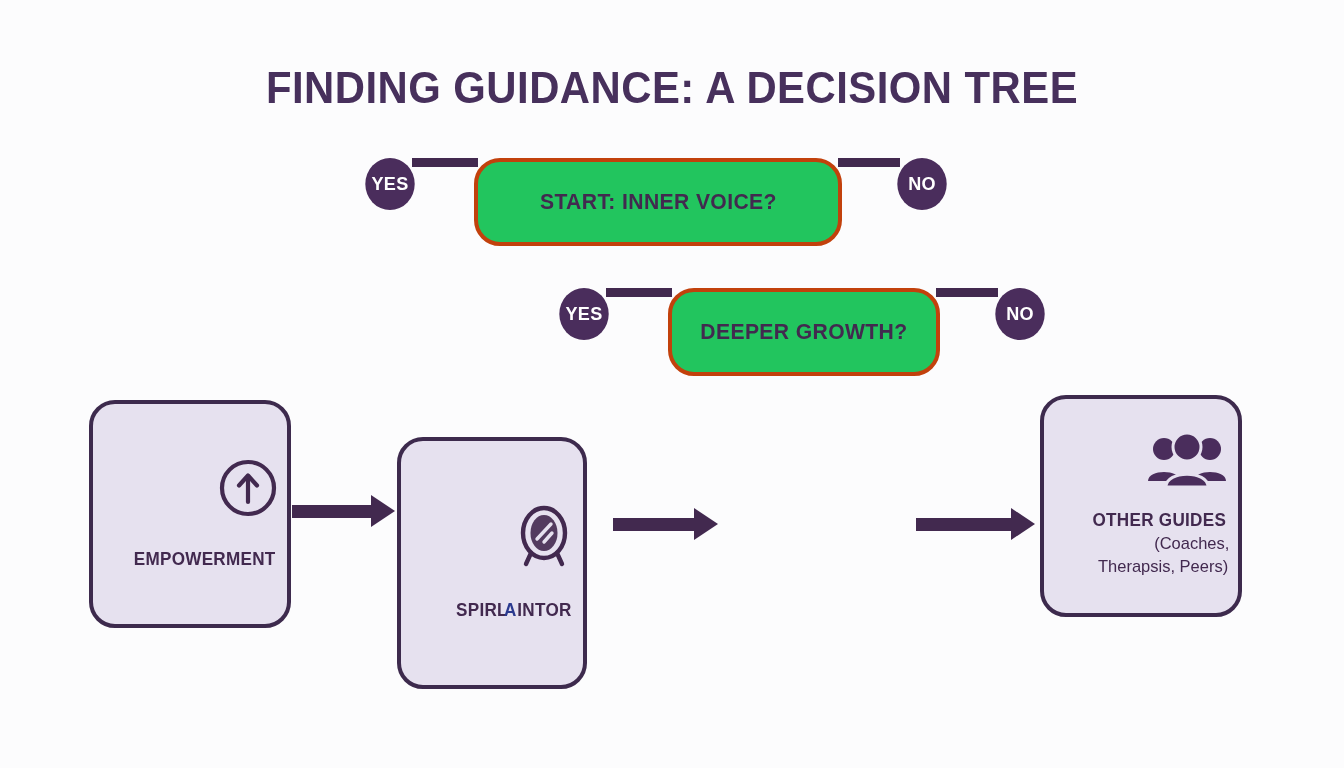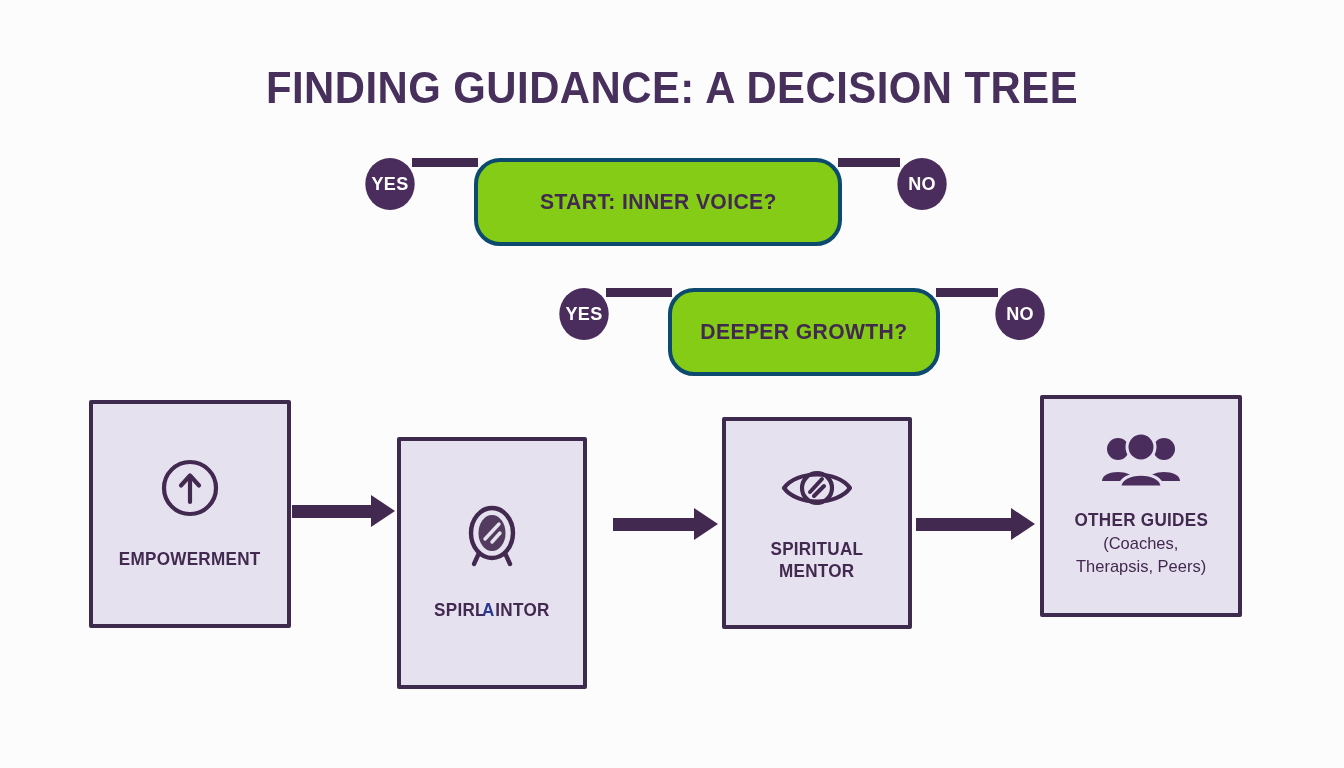--- a/index.html
+++ b/index.html
@@ -69,22 +69,22 @@
     flex: none;
     margin: 0 -4px;
     z-index: 1;
   }
   .connector.left  { width: 66px; }
   .connector.right { width: 62px; }
   .connector.short { width: 66px; }
 
   .decision-box {
     position: relative;
-    background: #84cc16;
-    border: 4px solid #0c4a6e;
+    background: #22c55e;
+    border: 4px solid #c2410c;
     border-radius: 26px;
     height: 88px;
     display: flex;
     align-items: center;
     justify-content: center;
     flex: none;
     z-index: 2;
   }
   .decision-box .dlabel {
     font-size: 22px;
@@ -99,24 +99,24 @@
   #decision-1 .decision-box { width: 368px; }
 
   #decision-2 { left: 558px; top: 288px; }
   #decision-2 .decision-box { width: 272px; }
 
   
   .card {
     position: absolute;
     background: #e6e1ef;
     border: 4px solid #3d2a4d;
-    border-radius: 2px;
+    border-radius: 26px;
     display: flex;
     flex-direction: column;
-    align-items: center;
+    align-items: flex-end;
     justify-content: center;
     padding: 10px 8px;
   }
 
   .card .icon {
     display: block;
     margin-bottom: 4px;
   }
 
   .card .clabel {
@@ -243,32 +243,20 @@
         <ellipse cx="31" cy="29" rx="13.5" ry="18" fill="#42294f" opacity="0.9"></ellipse>
         <path d="M24 35 L38 20" stroke="#e6e1ef" stroke-width="3.4" stroke-linecap="round"></path>
         <path d="M31 38 L39 29" stroke="#e6e1ef" stroke-width="3.4" stroke-linecap="round"></path>
         <path d="M18 49 L13 60" stroke="#42294f" stroke-width="4.4" stroke-linecap="round"></path>
         <path d="M44 49 L49 60" stroke="#42294f" stroke-width="4.4" stroke-linecap="round"></path>
       </svg>
     </span>
     <span class="clabel glitch"><span>SPIRL</span><span class="g-a">A</span><span>INTOR</span></span>
   </div>
 
-  <div class="card" id="card-spiritual-mentor">
-    <span class="icon">
-      <svg width="76" height="50" viewBox="0 0 76 50" fill="none">
-        <path d="M5 25 C18 7, 58 7, 71 25 C58 43, 18 43, 5 25 Z" stroke="#42294f" stroke-width="4.2" fill="none" stroke-linejoin="round"></path>
-        <circle cx="38" cy="25" r="15" stroke="#42294f" stroke-width="4.2" fill="none"></circle>
-        <path d="M31 29 L43 16" stroke="#42294f" stroke-width="4" stroke-linecap="round"></path>
-        <path d="M35 33 L45 23" stroke="#42294f" stroke-width="4" stroke-linecap="round"></path>
-      </svg>
-    </span>
-    <span class="clabel">SPIRITUAL</span>
-    <span class="clabel">MENTOR</span>
-  </div>
 
   <div class="card" id="card-other-guides">
     <span class="icon">
       <svg width="86" height="56" viewBox="0 0 86 56" fill="#4a2d5c">
         <circle cx="20" cy="15" r="11"></circle>
         <path d="M4 47 C4 35, 36 35, 36 47 Z"></path>
         <circle cx="66" cy="15" r="11"></circle>
         <path d="M50 47 C50 35, 82 35, 82 47 Z"></path>
         <circle cx="43" cy="13" r="14" stroke="#e6e1ef" stroke-width="3"></circle>
         <path d="M22 53 C22 36, 64 36, 64 53 Z" stroke="#e6e1ef" stroke-width="3"></path>

